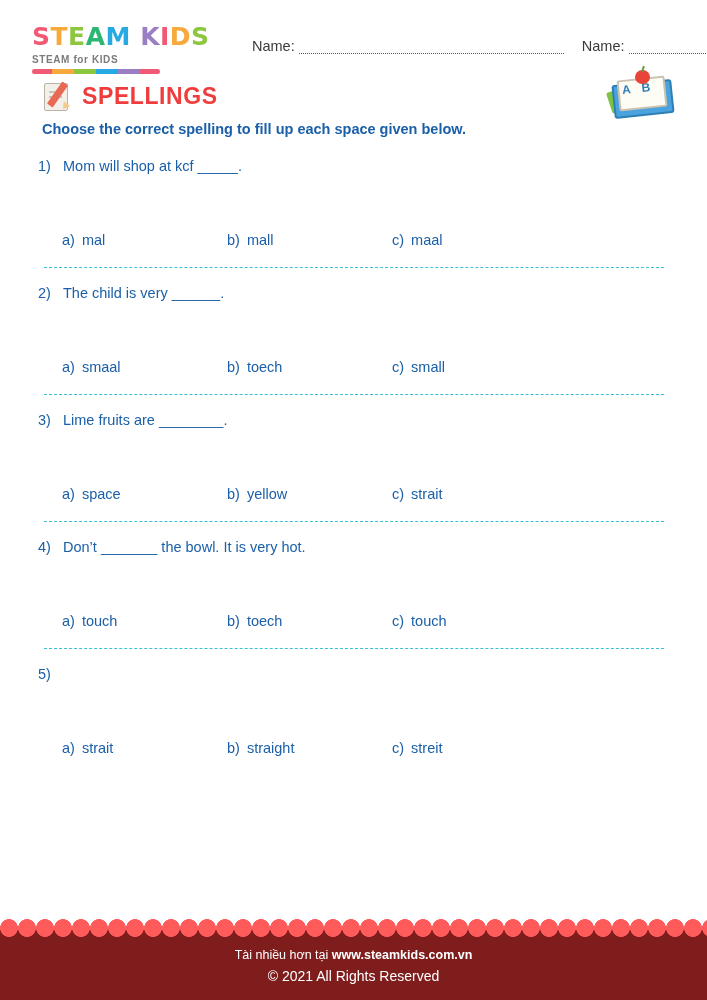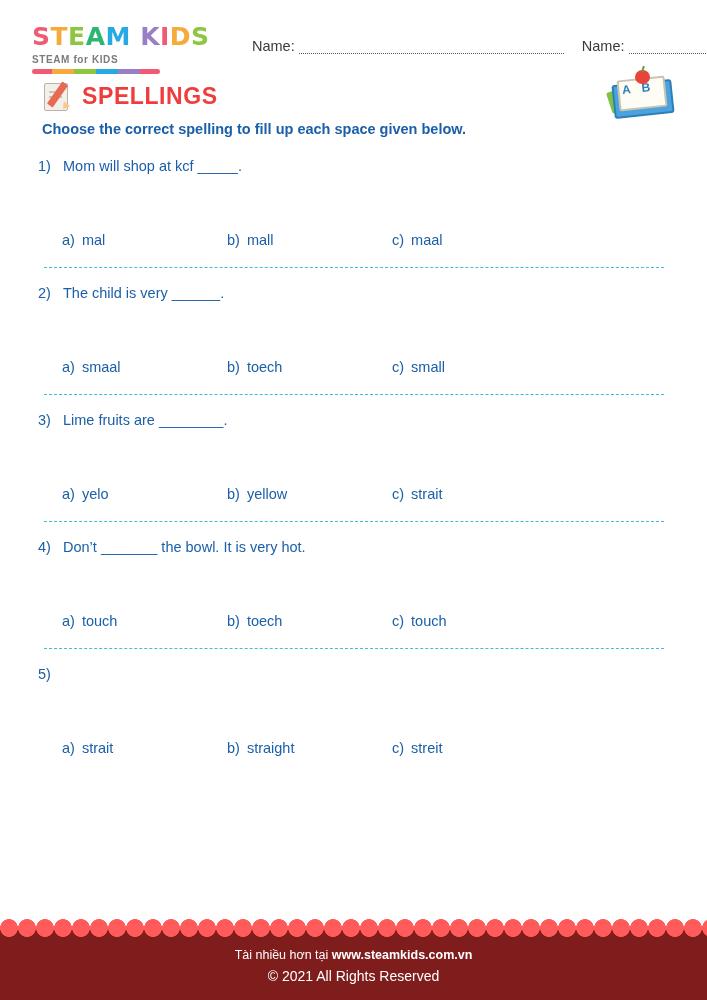--- a/index.html
+++ b/index.html
@@ -401,21 +401,21 @@
     <div class="q-gap"></div>
 
     <div class="q-block">
       <div class="q-text">
         <span class="q-num">3)</span>
         <span>Lime fruits are ________.</span>
       </div>
       <div class="options">
         <div class="opt">
           <span class="opt-label">a)</span>
-          <span>yelo</span>
+          <span>space</span>
         </div>
         <div class="opt">
           <span class="opt-label">b)</span>
           <span>yellow</span>
         </div>
         <div class="opt">
           <span class="opt-label">c)</span>
           <span>strait</span>
         </div>
       </div>

